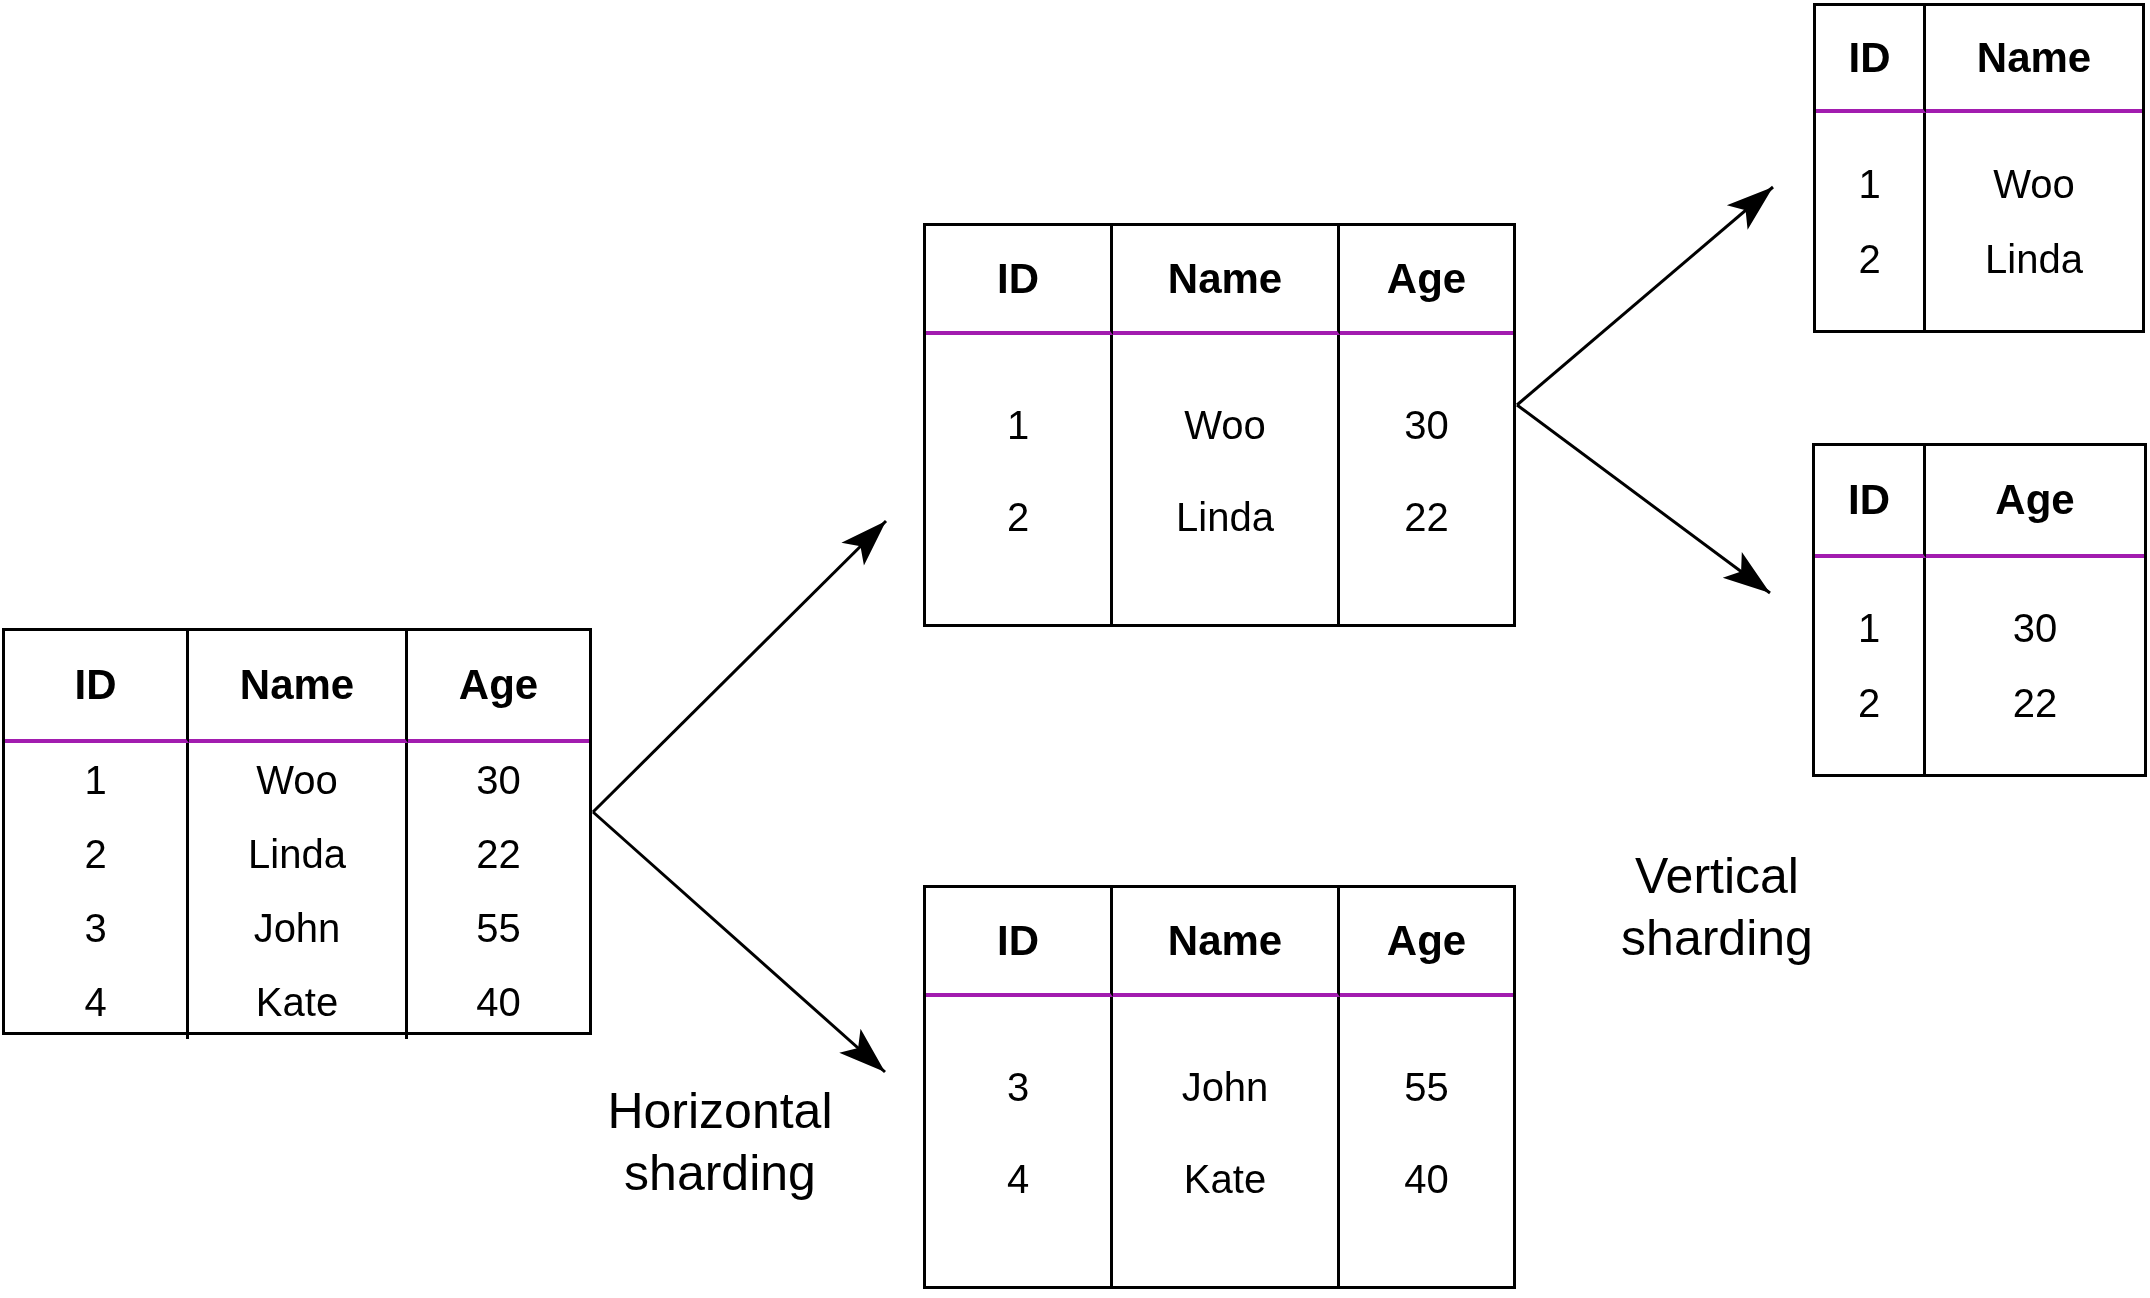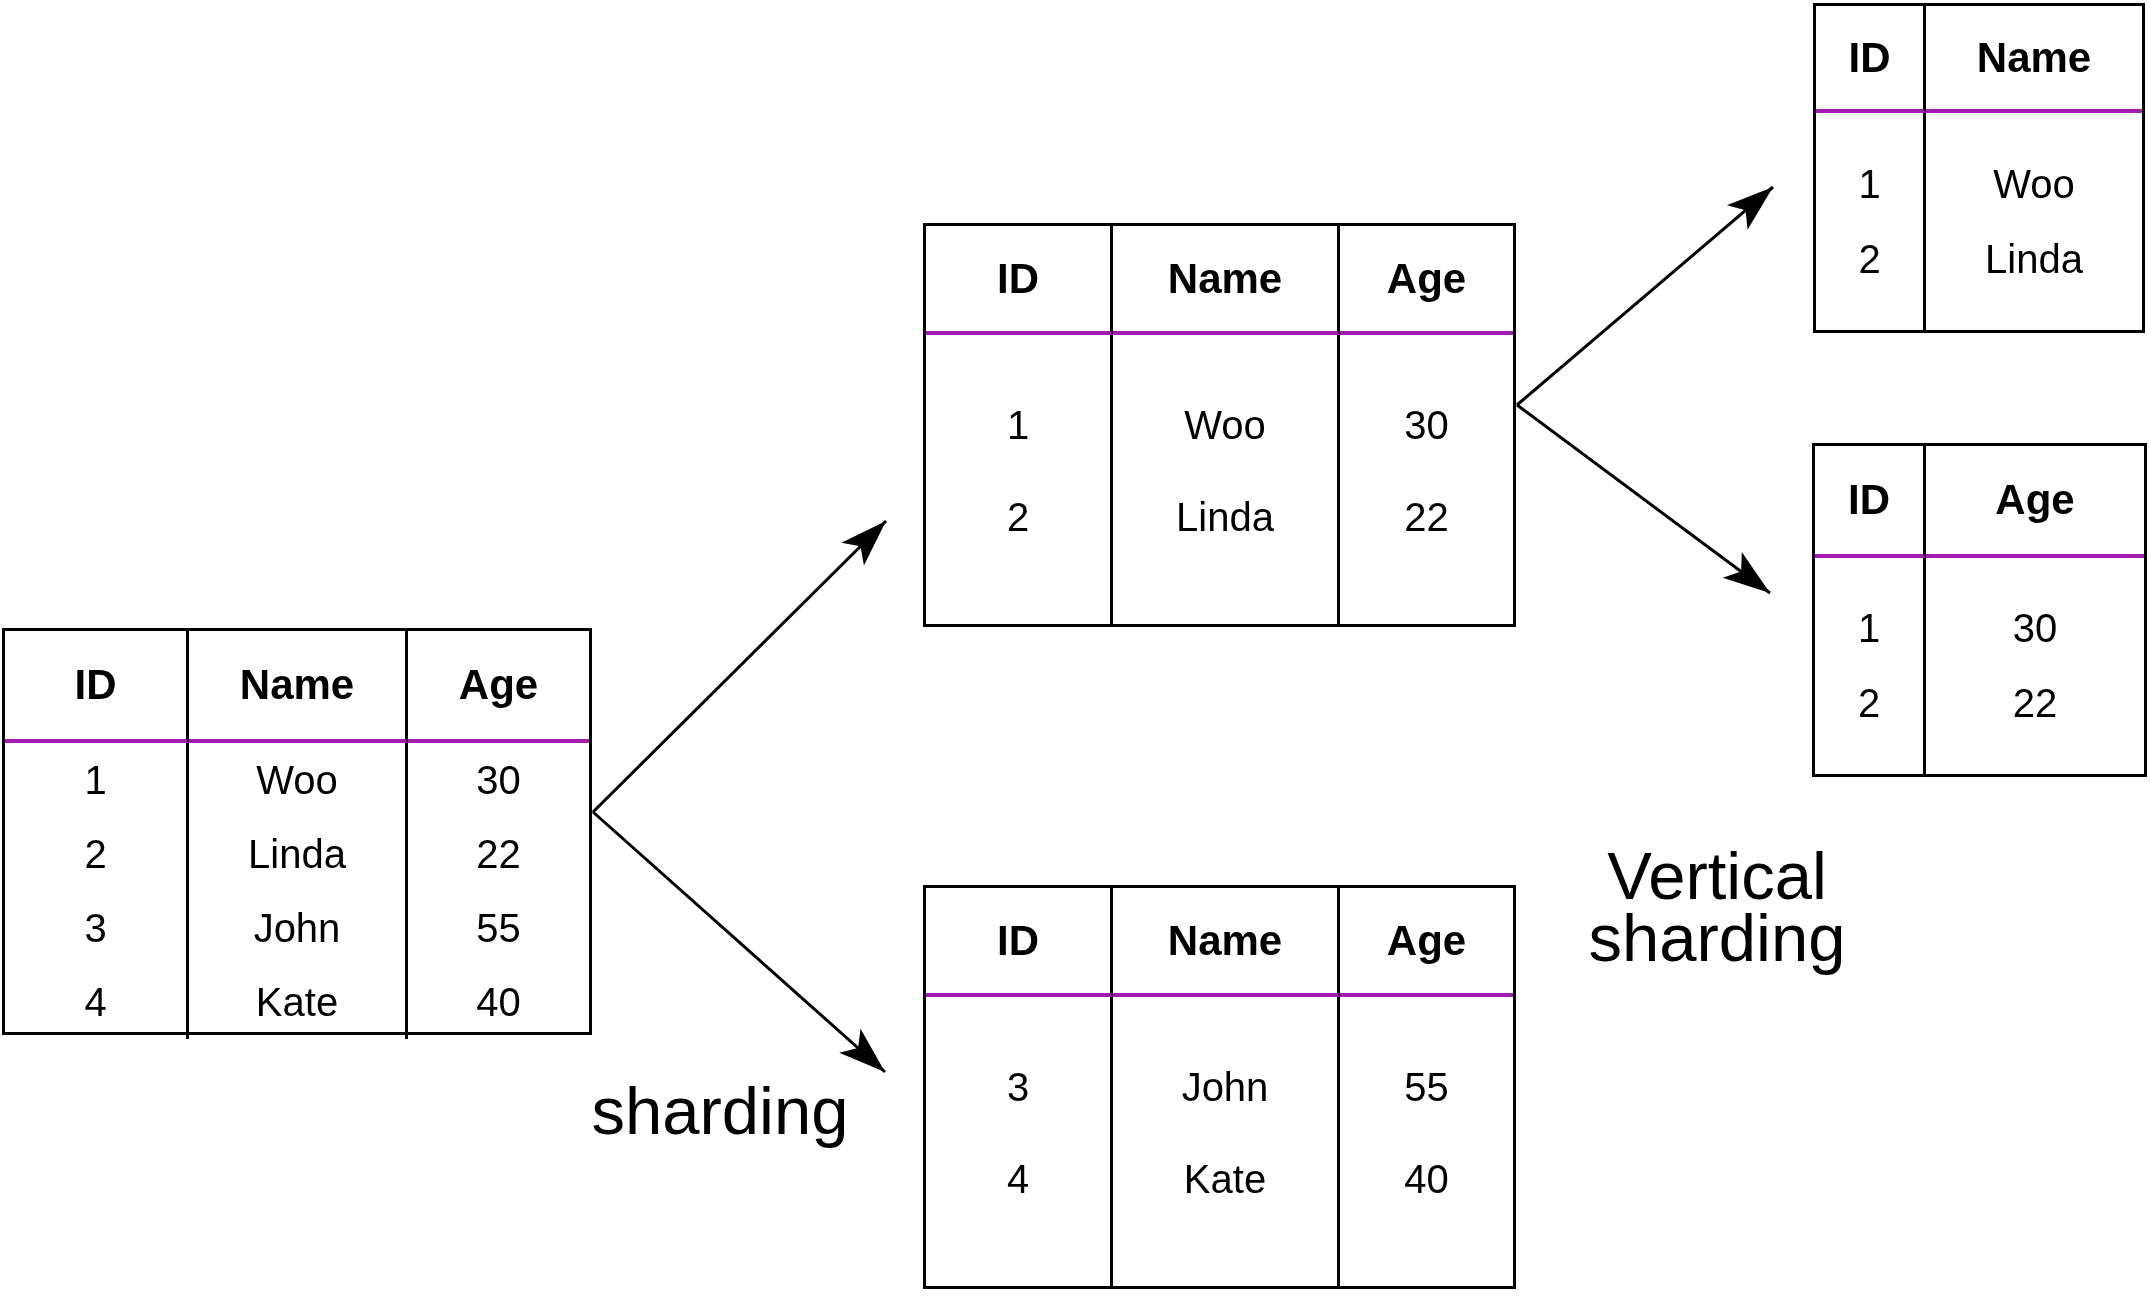--- a/index.html
+++ b/index.html
@@ -49,21 +49,21 @@
   .t-shard34   { left: 923px;  top: 885px; width: 593px; height: 404px; --cols: 187px 227px 1fr; --header-h: 109px; --pitch: 92px; }
   .t-shard12 .tcol, .t-shard34 .tcol { padding-bottom: 17px; }
   .t-idname    { left: 1813px; top: 3px;   width: 332px; height: 330px; --cols: 110px 1fr; --header-h: 107px; --pitch: 75px; }
   .t-idage     { left: 1812px; top: 443px; width: 335px; height: 334px; --cols: 111px 1fr; --header-h: 112px; --pitch: 75px; }
 
   
   .diagram-label {
     position: absolute;
     width: 580px;
     text-align: center;
-    font-size: 67px;
+    font-size: 50px;
     line-height: 62px;
     color: #000;
   }
   .diagram-label span { display: block; }
   .l-horizontal { left: 430px;  top: 1080px; }
   .l-vertical   { left: 1427px; top: 845px; }
 </style>
 </head>
 <body>
 
@@ -161,20 +161,21 @@
         <div class="tcell">1</div>
         <div class="tcell">2</div>
       </div>
       <div class="tcol last">
         <div class="tcell">30</div>
         <div class="tcell">22</div>
       </div>
     </div>
 
   <div class="diagram-label l-horizontal">
+    <span>Horizontal</span>
     <span>sharding</span>
   </div>
 
   <div class="diagram-label l-vertical">
     <span>Vertical</span>
     <span>sharding</span>
   </div>
 
 </div>
 

